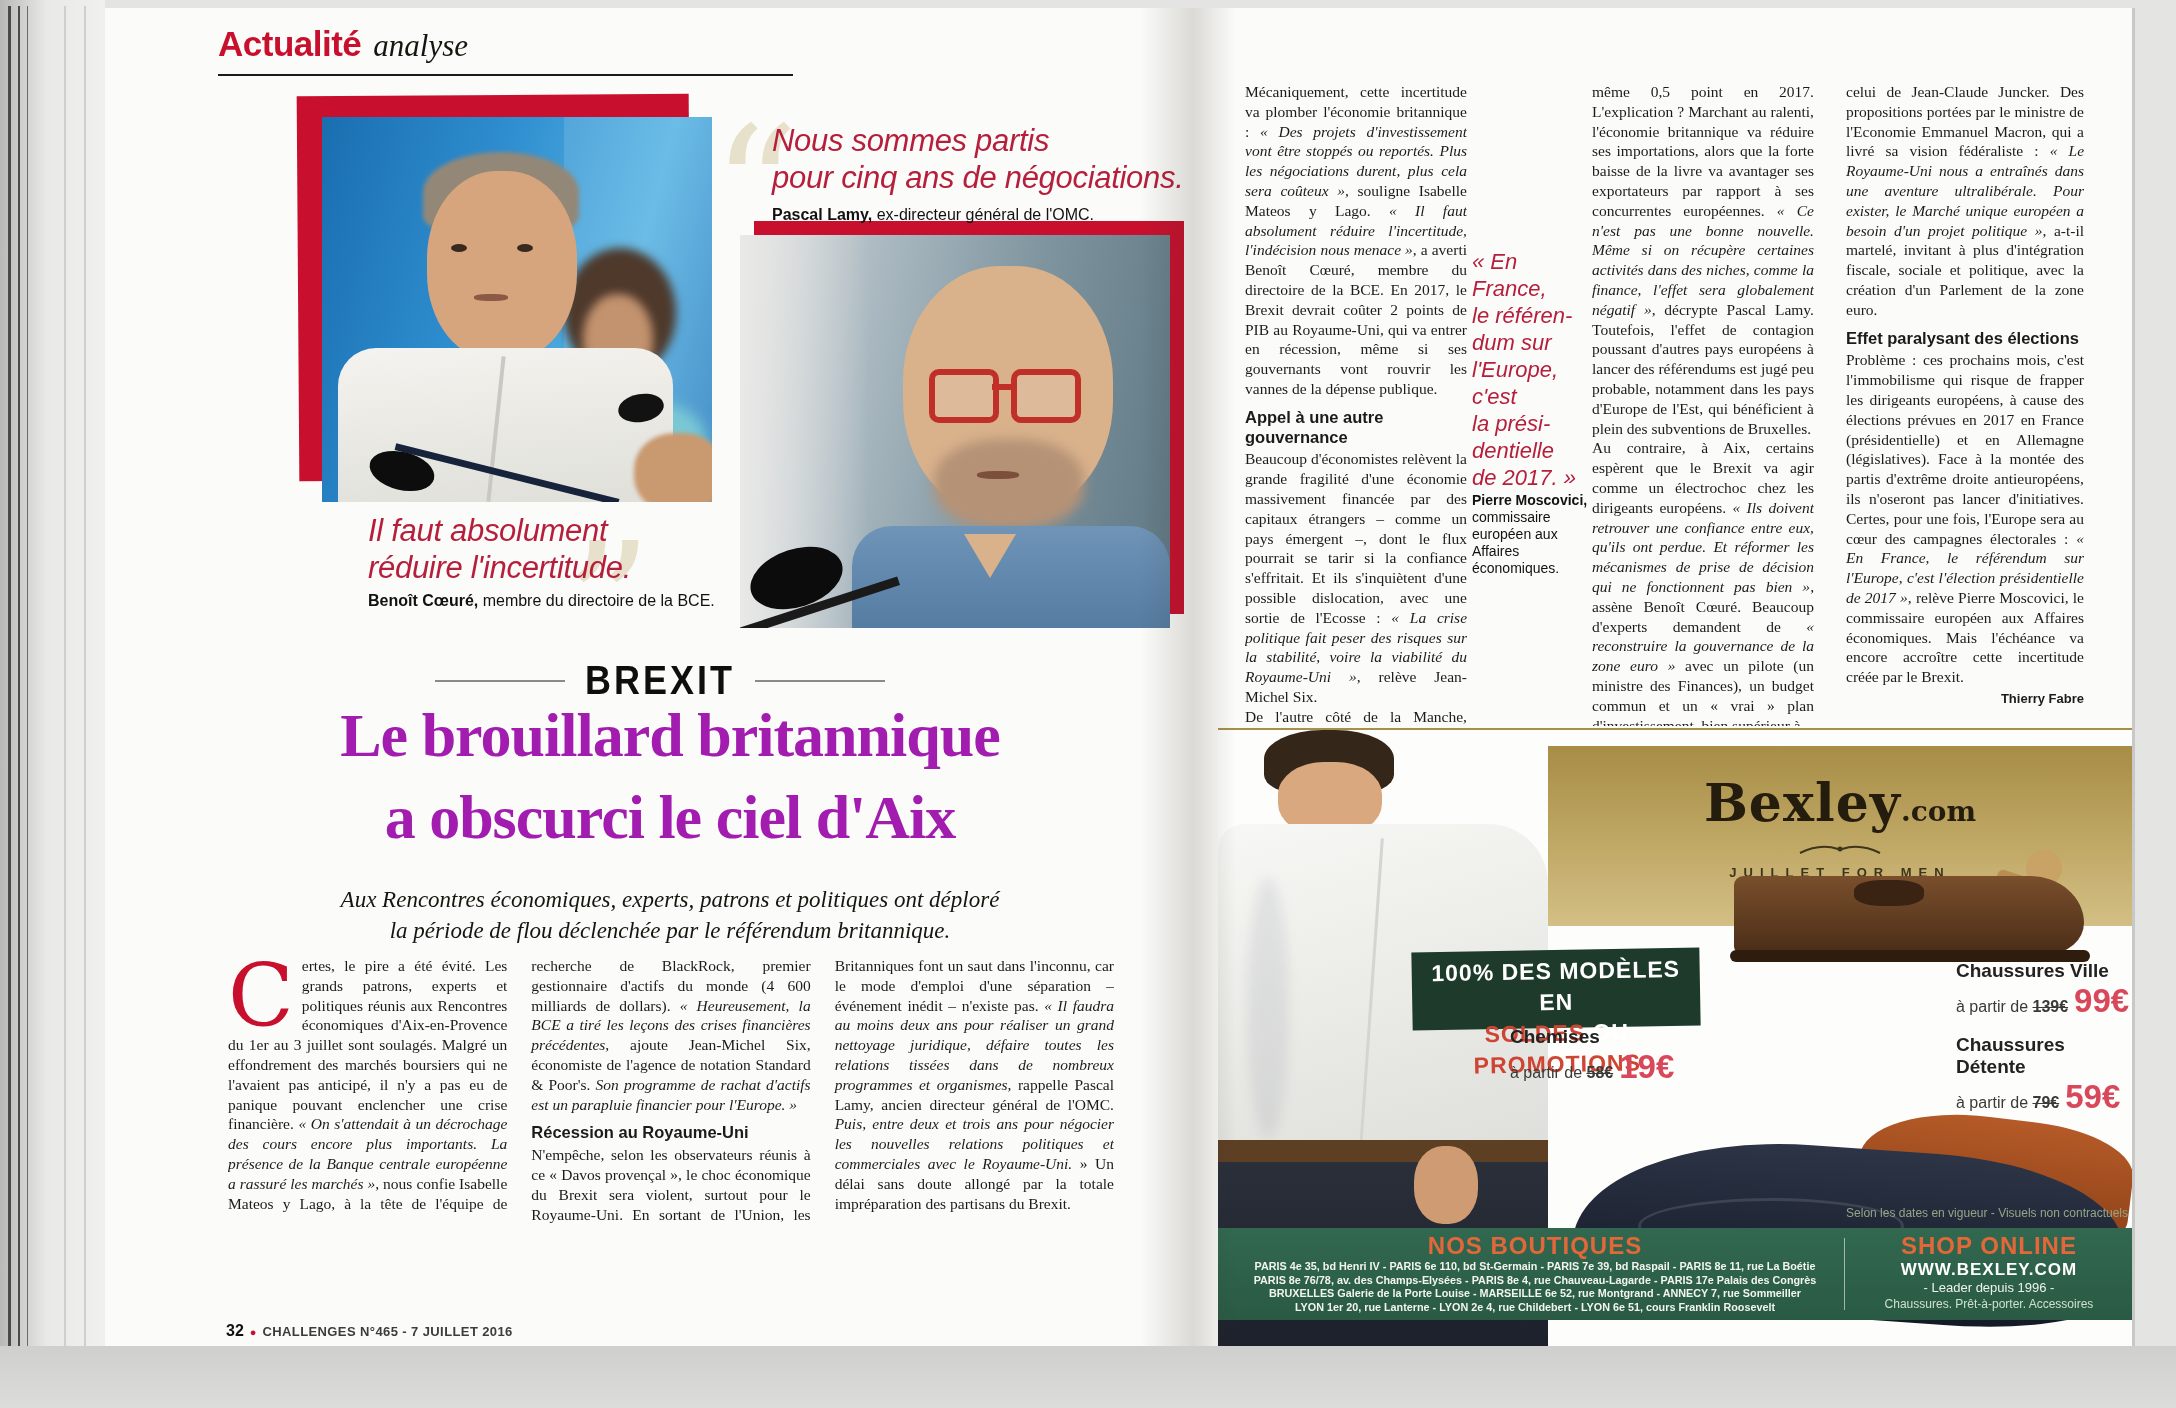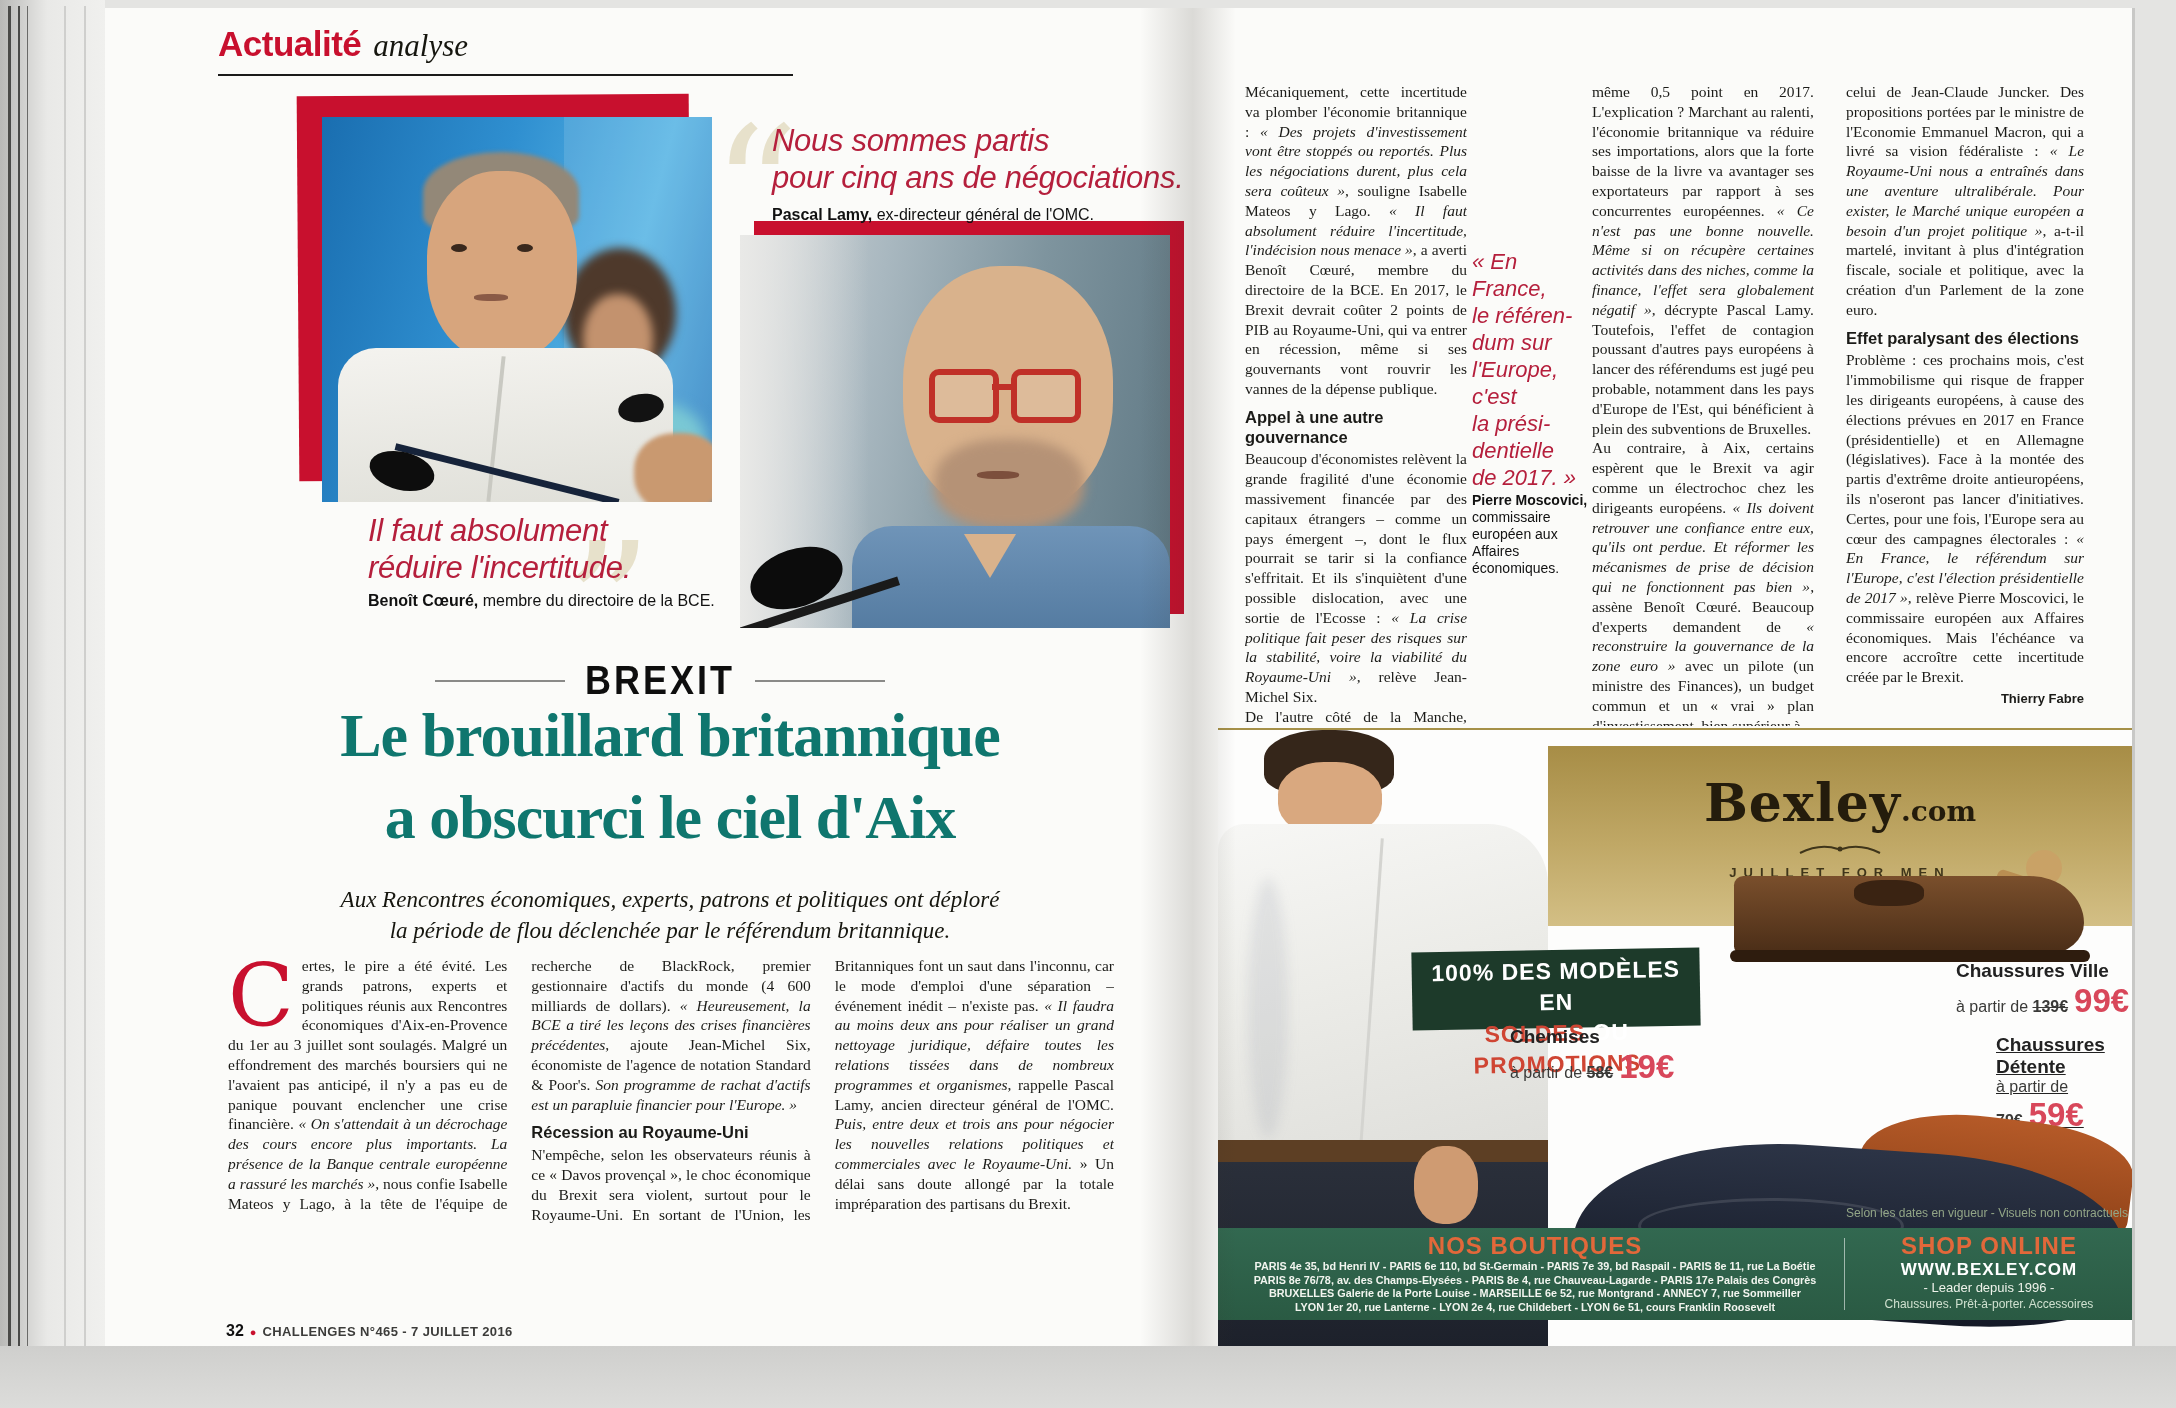--- a/index.html
+++ b/index.html
@@ -25,21 +25,21 @@
             line-height:37px;color:#b51f3c;white-space:pre-line;letter-spacing:-.3px;}
   .qmark{position:absolute;font-family:"DejaVu Serif",serif;color:#e7e1cb;font-size:170px;line-height:100px;z-index:0;}
   .qcap{font-family:"Liberation Sans",sans-serif;font-size:16px;color:#111;}
   .qcap b{font-weight:bold;}
   
   #brexit-kicker{position:absolute;left:360px;top:660px;width:600px;display:flex;align-items:center;justify-content:center;gap:20px;}
   #brexit-kicker .k-line{height:2px;width:130px;background:#8a8a88;}
   #brexit-kicker .k-text{font-family:"Liberation Sans",sans-serif;font-weight:bold;font-size:36px;letter-spacing:3px;
                          transform:scaleY(1.12);color:#0e0e0e;}
   .headline{position:absolute;left:170px;width:1000px;text-align:center;font-family:"Liberation Serif",serif;
-            font-weight:bold;font-size:62px;letter-spacing:-1px;color:#0f766e;}
+            font-weight:bold;font-size:62px;letter-spacing:-1px;color:#a21caf;}
   .standfirst{position:absolute;left:230px;top:884px;width:880px;text-align:center;font-style:italic;
               font-size:23px;line-height:31px;color:#16160f;}
   
   .bodytext{font-size:15.5px;line-height:19.8px;text-align:justify;color:#1b1b18;overflow:hidden;}
   #left-body{column-count:3;column-gap:24px;}
   .dropcap{float:left;font-family:"DejaVu Serif",serif;font-size:86px;line-height:70px;color:#c8102e;
            margin:4px 8px 0 0;font-weight:normal;}
   .it{font-style:italic;}
   .sh{display:block;font-family:"Liberation Sans",sans-serif;font-weight:bold;font-size:16.5px;
       margin-top:9px;margin-bottom:2px;text-align:left;}
@@ -237,21 +237,21 @@
     </div>
 
     <div class="offer" style="left:292px;top:298px;">
       <span class="o-name">Chemises</span>
       <span class="o-pre">à partir de </span><span class="o-old">58€</span><span class="o-price">19€</span>
     </div>
     <div class="offer" style="left:738px;top:232px;">
       <span class="o-name">Chaussures Ville</span>
       <span class="o-pre">à partir de </span><span class="o-old">139€</span><span class="o-price">99€</span>
     </div>
-    <div class="offer" style="left:778px;top:306px;text-decoration:underline;">
+    <div class="offer" style="left:738px;top:306px;">
       <span class="o-name">Chaussures Détente</span>
       <span class="o-pre">à partir de </span><span class="o-old">79€</span><span class="o-price">59€</span>
     </div>
 
     <div class="ph" style="left:640px;top:390px;width:274px;height:120px;background:linear-gradient(180deg,#b55a28,#8a3f16);border-radius:50% 40% 30% 60%;transform:rotate(7deg);"></div>
     <div class="ph" style="left:460px;top:470px;width:150px;height:96px;background:#a84e20;border-radius:45%;transform:rotate(-12deg);"></div>
     <div class="ph" style="left:356px;top:420px;width:548px;height:170px;background:linear-gradient(180deg,#2c3446,#141926);border-radius:55% 45% 40% 50% / 85% 60% 35% 45%;transform:rotate(4deg);"></div>
     <div class="ph" style="left:420px;top:470px;width:260px;height:50px;border:3px solid rgba(255,255,255,.12);border-radius:50%;background:transparent;"></div>
 
     <div id="ad-legal">Selon les dates en vigueur - Visuels non contractuels</div>

